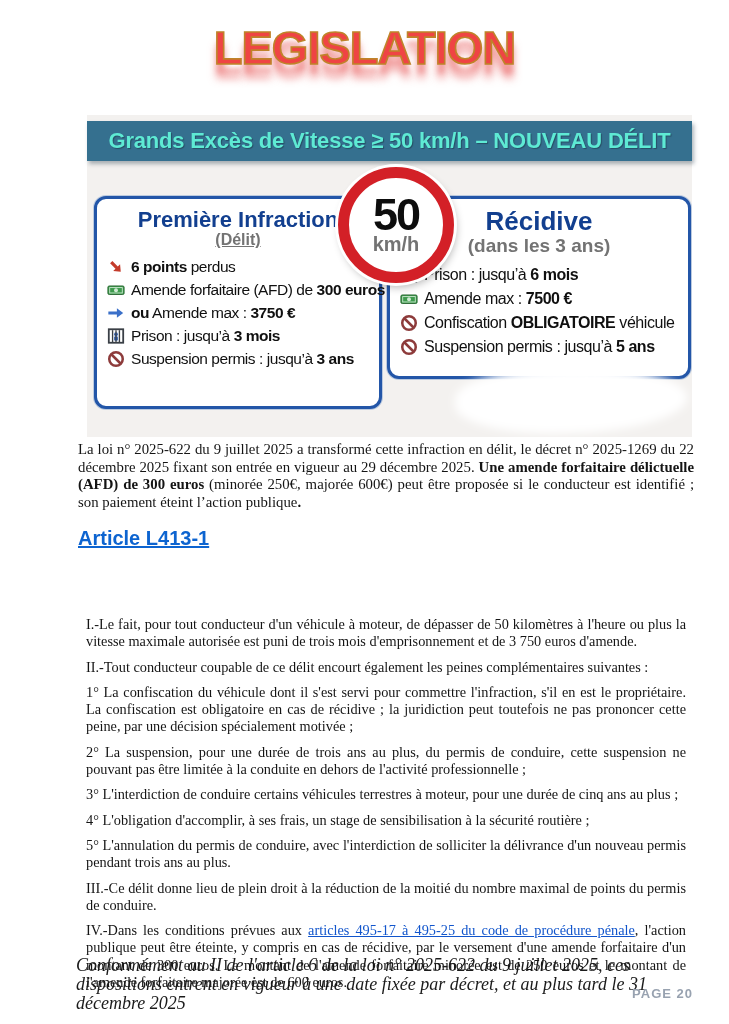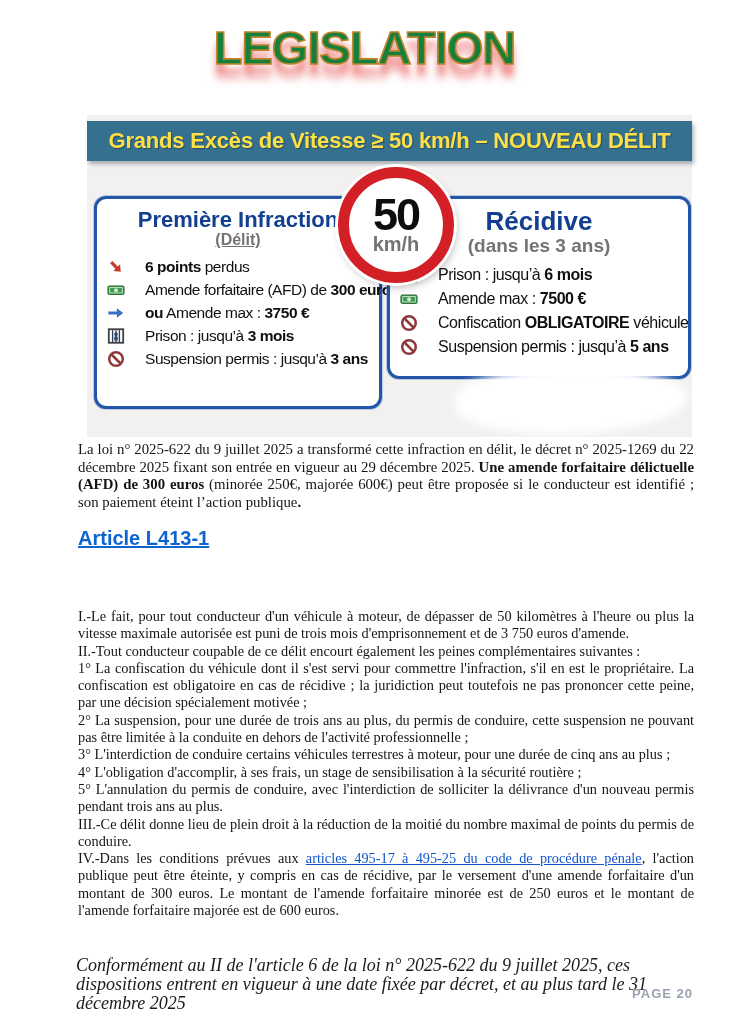--- a/index.html
+++ b/index.html
@@ -2,41 +2,41 @@
 <html><head>
 <meta charset="utf-8">
 <style>
   html,body{margin:0;padding:0;}
   body{width:729px;height:1024px;background:#ffffff;position:relative;overflow:hidden;
        font-family:"Liberation Sans",sans-serif;}
   .abs{position:absolute;}
 
   
   .page-title{left:0;right:0;top:20px;text-align:center;font-size:47px;font-weight:700;
-    letter-spacing:-1px;color:#15803d;-webkit-text-stroke:1.6px #bf8329;
+    letter-spacing:-1px;color:#ef4444;-webkit-text-stroke:1.6px #bf8329;
     text-shadow:0 14px 8px rgba(236,121,121,.8),0 9px 4px rgba(240,140,140,.45);}
 
   
   .infographic{left:87px;top:115px;width:605px;height:322px;background:#f3f1ef;}
   .banner{position:absolute;left:0;right:0;top:6px;height:40px;background:#35708f;
-    color:#fde047;font-weight:700;font-size:22px;display:flex;align-items:center;justify-content:center;
+    color:#5eead4;font-weight:700;font-size:22px;display:flex;align-items:center;justify-content:center;
     letter-spacing:-0.2px;text-shadow:1px 1px 1px rgba(0,0,0,.3);
     box-shadow:2px 3px 4px rgba(25,48,66,.35);}
   .info-box{position:absolute;background:#fff;border:3px solid #2356a8;border-radius:12px;
     box-shadow:0 0 0 1px rgba(120,155,205,.45);text-align:center;}
   .box-left{left:7px;top:81px;width:282px;height:207px;}
   .box-right{left:300px;top:81px;width:298px;height:177px;}
   .box-title{font-weight:700;color:#123f8f;line-height:1.05;margin-top:9px;}
   .box-left .box-title{font-size:22px;}
   .box-right .box-title{font-size:26px;}
   .box-subtitle{color:#737373;font-weight:700;}
   .box-left .box-subtitle{font-size:16px;text-decoration:underline;}
   .box-right .box-subtitle{font-size:19px;}
   .box-list{text-align:left;margin:9px 6px 0 10px;}
-  .benefit-row{display:flex;align-items:center;gap:20px;color:#101010;
+  .benefit-row{display:flex;align-items:center;gap:6px;color:#101010;
     font-size:15.5px;letter-spacing:-0.45px;white-space:nowrap;margin-bottom:5px;}
   .box-right .benefit-row{font-size:16px;margin-bottom:6px;}
   .row-icon{width:18px;height:18px;flex:0 0 18px;display:inline-flex;}
   .row-icon svg{width:18px;height:18px;}
   .b{font-weight:700;}
 
   .speed-sign{position:absolute;left:251px;top:52px;width:116px;height:116px;box-sizing:border-box;
     border-radius:50%;background:#fff;border:11px solid #d32027;
     box-shadow:0 0 0 3px #fff,2px 4px 8px rgba(0,0,0,.3);
     display:flex;flex-direction:column;align-items:center;justify-content:center;}
@@ -47,21 +47,21 @@
 
   
   .serif{font-family:"Liberation Serif",serif;color:#141414;}
   .intro{left:78px;top:441px;width:616px;font-size:14.8px;line-height:17.5px;text-align:justify;}
   .article-head{left:78px;top:527px;width:616px;}
   .article-title{color:#0d64d0;font-weight:700;font-size:20px;text-decoration:underline;
     display:inline-block;cursor:pointer;}
   .article-sub{color:#0d64d0;font-weight:700;font-size:16.8px;text-decoration:underline;
     display:block;margin-top:5px;cursor:pointer;letter-spacing:-0.2px;}
   .law-body{left:78px;top:608px;width:616px;font-size:14.3px;line-height:17.3px;text-align:justify;}
-  .law-body p{margin:0;}
+  .law-body p{margin:8px;}
   .link{color:#1155cc;text-decoration:underline;cursor:pointer;}
   .footer-note{left:76px;top:956px;width:600px;font-style:italic;font-size:18px;
     line-height:19px;color:#1b1b1b;}
   .page-number{right:36px;top:986px;color:#98a2b0;font-size:13px;font-weight:600;letter-spacing:1px;}
 </style>
 </head>
 <body>
 
 <div class="abs page-title">LEGISLATION</div>
 

